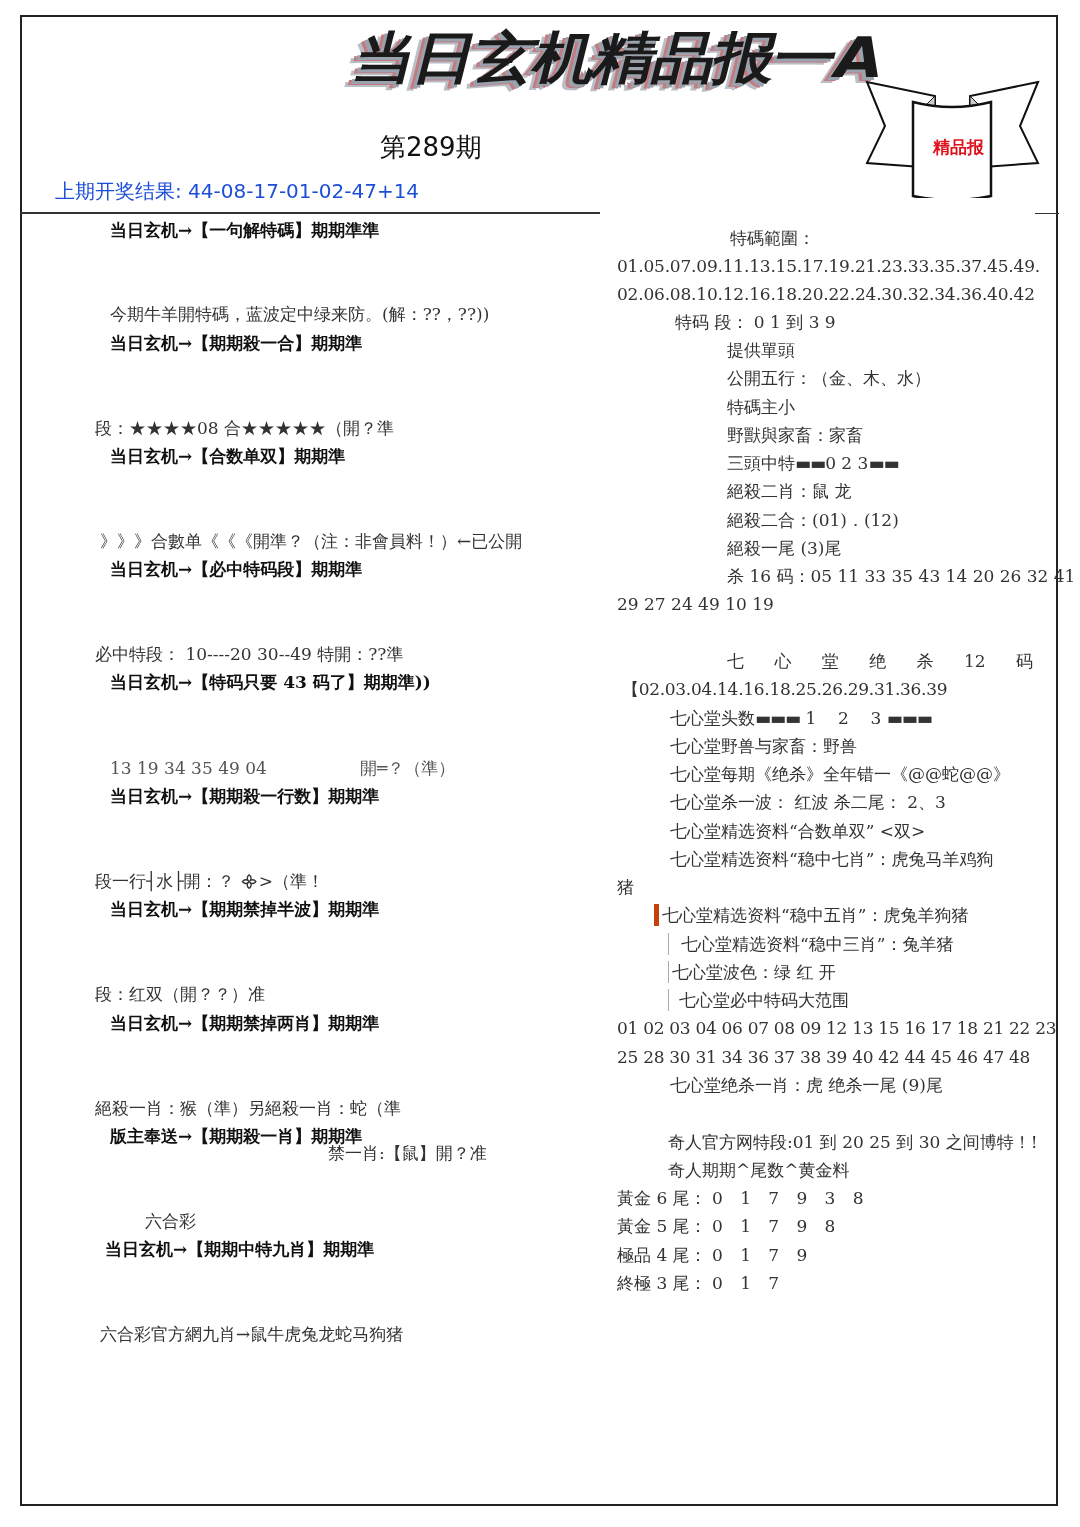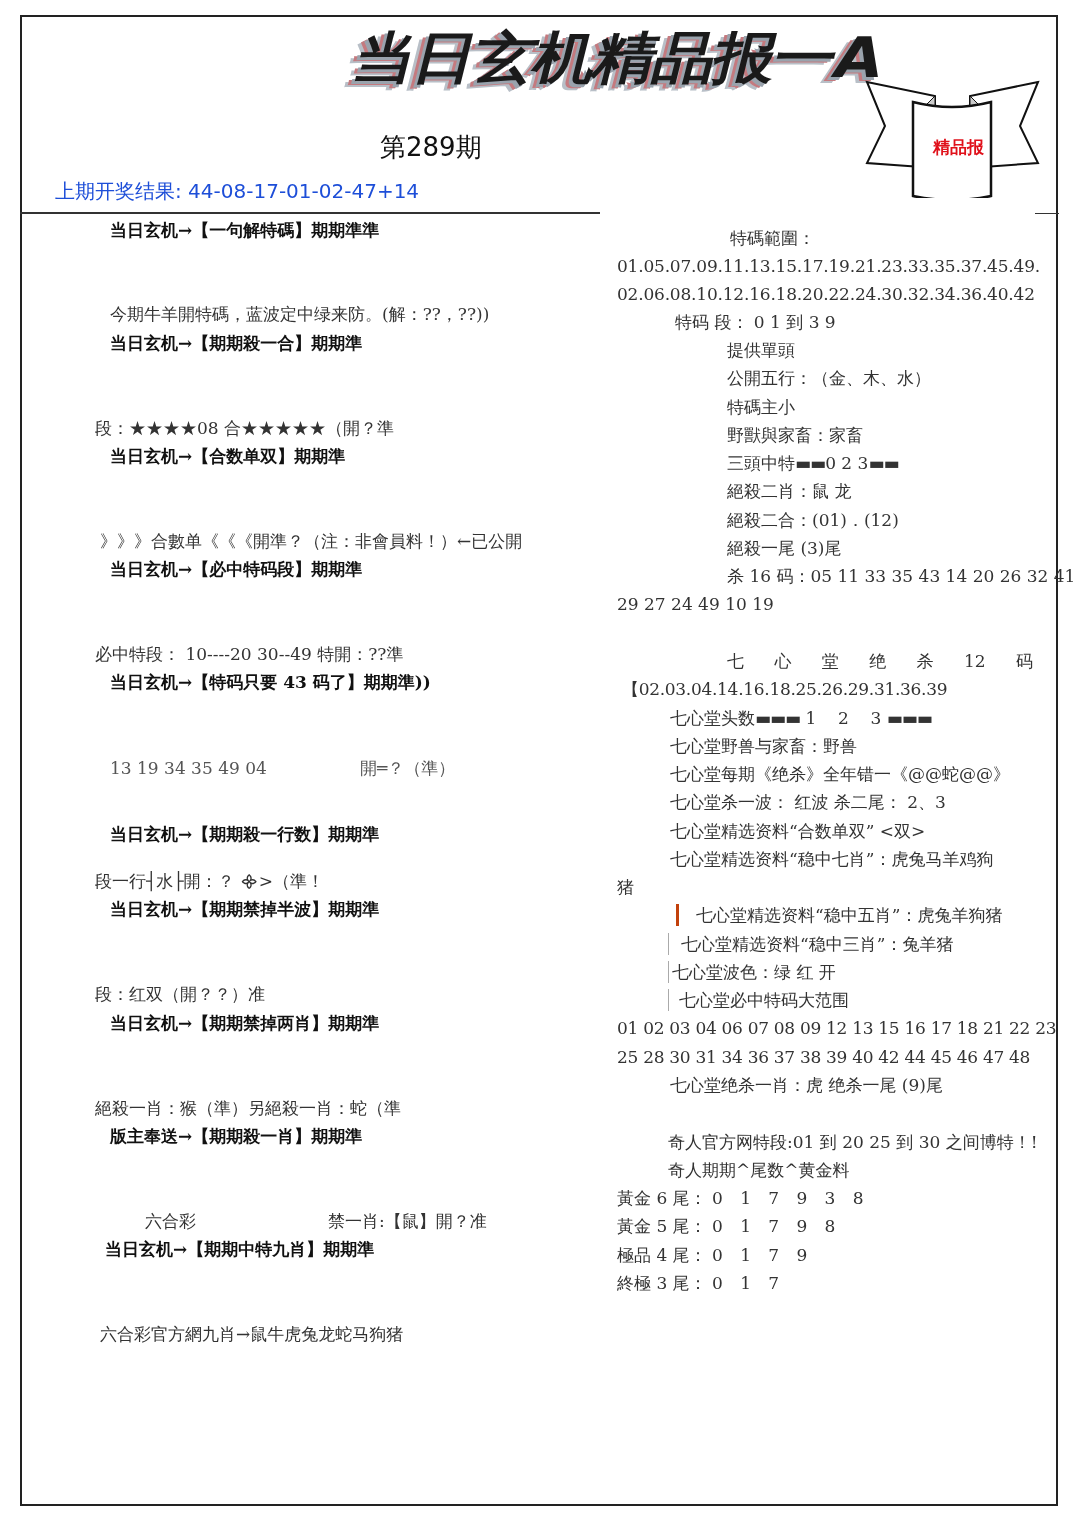--- a/index.html
+++ b/index.html
@@ -64,32 +64,32 @@
   <div class="line bold" style="left:110px;top:445px">当日玄机→【合数单双】期期準</div>
   <div class="line" style="left:100px;top:530px">》》》合數单《《《開準？（注：非會員料！）←已公開</div>
 
   <div class="line bold" style="left:110px;top:558px">当日玄机→【必中特码段】期期準</div>
   <div class="line" style="left:95px;top:643px">必中特段：  10----20 30--49 特開：??準</div>
 
   <div class="line bold" style="left:110px;top:671px">当日玄机→【特码只要 43 码了】期期準))</div>
   <div class="line faint" style="left:110px;top:757px">13  19  34  35  49  04</div>
   <div class="line faint" style="left:360px;top:757px">開═？（準）</div>
 
-  <div class="line bold" style="left:110px;top:823px">当日玄机→【期期殺一行数】期期準</div>
+  <div class="line bold" style="left:110px;top:785px">当日玄机→【期期殺一行数】期期準</div>
   <div class="line" style="left:95px;top:870px">段一行┤水├開：？ ᯽&gt;（準！</div>
 
   <div class="line bold" style="left:110px;top:898px">当日玄机→【期期禁掉半波】期期準</div>
   <div class="line" style="left:95px;top:983px">段：红双（開？？）准</div>
 
   <div class="line bold" style="left:110px;top:1012px">当日玄机→【期期禁掉两肖】期期準</div>
   <div class="line" style="left:95px;top:1097px">絕殺一肖：猴（準）另絕殺一肖：蛇（準</div>
 
   <div class="line bold" style="left:110px;top:1125px">版主奉送→【期期殺一肖】期期準</div>
   <div class="line" style="left:145px;top:1210px">六合彩</div>
-  <div class="line" style="left:328px;top:1210px">禁一肖:【鼠】開？准</div>
+  <div class="line" style="left:328px;top:1142px">禁一肖:【鼠】開？准</div>
 
   <div class="line bold" style="left:105px;top:1238px">当日玄机→【期期中特九肖】期期準</div>
   <div class="line" style="left:100px;top:1323px">六合彩官方網九肖→鼠牛虎兔龙蛇马狗猪</div>
 </div>
 
 <div>
   <div class="line" style="left:730px;top:227px">特碼範圍：</div>
   <div class="line" style="left:617px;top:255px;letter-spacing:-0.2px">01.05.07.09.11.13.15.17.19.21.23.33.35.37.45.49.</div>
   <div class="line" style="left:617px;top:283px;letter-spacing:-0.2px">02.06.08.10.12.16.18.20.22.24.30.32.34.36.40.42</div>
   <div class="line" style="left:675px;top:311px">特码 段： 0 1 到 3 9</div>
@@ -121,21 +121,21 @@
     <span>七心堂头数</span><span class="bars">▬▬▬</span>
     <span style="white-space:pre">1    2    3</span>
     <span class="bars">▬▬▬</span>
   </div>
   <div class="line" style="left:670px;top:735px">七心堂野兽与家畜：野兽</div>
   <div class="line" style="left:670px;top:763px">七心堂每期《绝杀》全年错一《@@蛇@@》</div>
   <div class="line" style="left:670px;top:791px">七心堂杀一波： 红波 杀二尾： 2、3</div>
   <div class="line" style="left:670px;top:820px">七心堂精选资料“合数单双”  &lt;双&gt;</div>
   <div class="line" style="left:670px;top:848px">七心堂精选资料“稳中七肖”：虎兔马羊鸡狗</div>
   <div class="line" style="left:617px;top:876px">猪</div>
-  <div class="line" style="left:676px;top:904px;border-left:3px solid #c2410c;padding-left:17px">七心堂精选资料“稳中五肖”：虎兔羊狗猪</div>
+  <div class="line" style="left:654px;top:904px;border-left:5px solid #c2410c;padding-left:3px">七心堂精选资料“稳中五肖”：虎兔羊狗猪</div>
   <div class="line" style="left:668px;top:933px;border-left:1px solid #aaa;padding-left:12px">七心堂精选资料“稳中三肖”：兔羊猪</div>
   <div class="line" style="left:668px;top:961px;border-left:1px solid #aaa;padding-left:3px">七心堂波色：绿 红 开</div>
   <div class="line" style="left:668px;top:989px;border-left:1px solid #aaa;padding-left:10px">七心堂必中特码大范围</div>
   <div class="line" style="left:617px;top:1017px;letter-spacing:-0.3px">01 02 03 04 06 07 08 09 12 13 15 16 17 18 21 22 23</div>
   <div class="line" style="left:617px;top:1046px;letter-spacing:-0.3px">25 28 30 31 34 36 37 38 39 40 42 44 45 46 47 48</div>
   <div class="line" style="left:670px;top:1074px">七心堂绝杀一肖：虎 绝杀一尾 (9)尾</div>
 
   <div class="line" style="left:668px;top:1131px">奇人官方网特段:01 到 20 25 到 30 之间博特！!</div>
   <div class="line" style="left:668px;top:1159px">奇人期期^尾数^黄金料</div>
 

